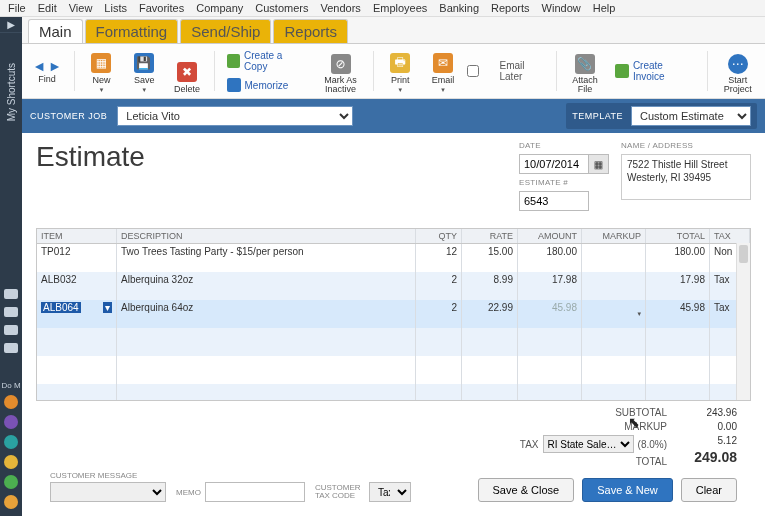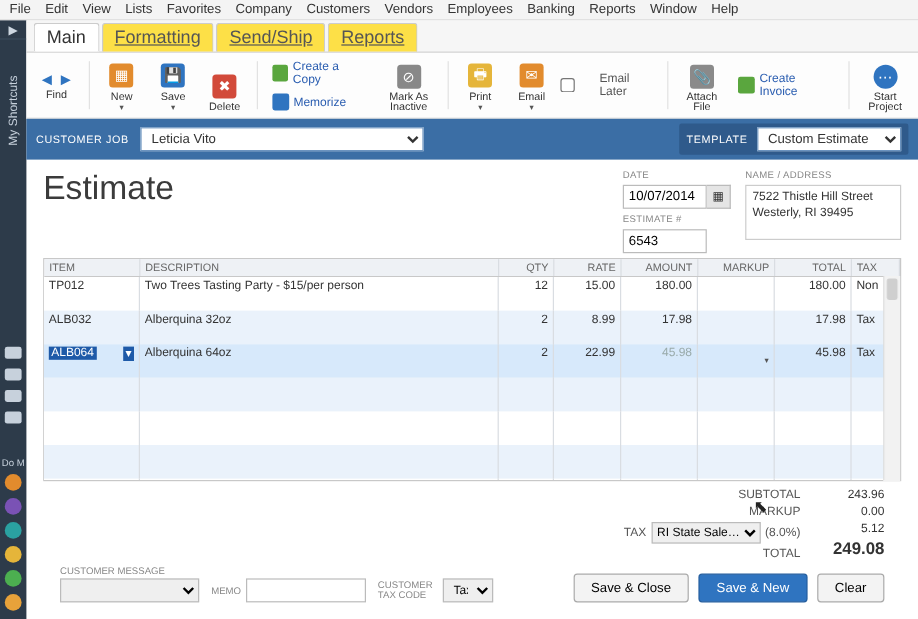--- a/index.html
+++ b/index.html
@@ -19,21 +19,21 @@
 .leftrail .rail-icon { width:14px; height:10px; margin:4px 0; background:#c7d1dc; border-radius:2px; }
 .leftrail .dock { display:flex; flex-direction:column; align-items:center; padding-bottom:4px; }
 .leftrail .dock .dot { width:14px; height:14px; border-radius:50%; margin:3px 0; }
 .leftrail .do-label { font-size:8px; color:#c7d1dc; margin-bottom:2px; }
 
 .main { flex: 1; display: flex; flex-direction: column; min-width: 0; }
 
 
 .subtabs { display:flex; align-items:flex-end; background:#f6f6f6; border-bottom:1px solid #ccc; padding: 2px 6px 0 6px; gap:2px; font-size:15px; }
 .subtabs .tab { padding:3px 10px; border:1px solid #ccc; border-bottom:none; background:#fff; border-radius:3px 3px 0 0; cursor:pointer; }
-.subtabs .tab.inactive { background:#fde047; color:#555;text-decoration:underline; }
+.subtabs .tab.inactive { background:#eab308; color:#555; }
 
 
 .toolbar { display:flex; align-items:center; gap:6px; padding:4px 6px; background:#fdfdfd; border-bottom:1px solid #ddd; }
 .tbtn { display:flex; flex-direction:column; align-items:center; justify-content:flex-end; width:38px; height:46px; font-size:9px; color:#333; cursor:pointer; border-radius:3px; }
 .tbtn .ic { width:20px; height:20px; border-radius:3px; margin-bottom:2px; display:flex; align-items:center; justify-content:center; font-size:12px; color:#fff; }
 .tbtn .dd { font-size:7px; color:#555; margin-top:1px; }
 .tsep { width:1px; height:40px; background:#e2e2e2; margin:0 2px; }
 .tlink { display:flex; align-items:center; gap:4px; font-size:10px; color:#2a5db0; cursor:pointer; padding:2px 4px; }
 .tlink .ic2 { width:14px; height:14px; border-radius:2px; }
 .chk { display:flex; align-items:center; gap:20px; font-size:10px; color:#555;justify-content:space-between; }
@@ -53,21 +53,21 @@
 .title { font-size:28px; color:#3b3b3b; font-weight:400; flex:1; }
 .meta { display:flex; gap:12px; }
 .metacol { display:flex; flex-direction:column; gap:4px; }
 .metalbl { font-size:8px; color:#888; letter-spacing:0.3px; }
 .metainp { display:flex; align-items:center; }
 .metainp input { border:1px solid #bbb; height:20px; font-size:11px; padding:0 4px; width:70px; }
 .metainp .calbtn { width:20px; height:20px; background:#e5e5e5; border:1px solid #bbb; border-left:none; display:flex; align-items:center; justify-content:center; font-size:10px; cursor:pointer; }
 .addrbox { border:1px solid #ccc; width:130px; height:46px; padding:3px 5px; font-size:10px; line-height:1.3; background:#fff; }
 
 
-.gridwrap { position:relative; border:1px solid #c8c8c8; margin-top:4px; flex:1; min-height:0; display:flex; flex-direction:column; }
+.gridwrap { position:relative; border:1px solid #c8c8c8; margin-top:17px; flex:1; min-height:0; display:flex; flex-direction:column; }
 .ghead { display:flex; background:#eef1f5; border-bottom:1px solid #c8c8c8; font-size:9px; color:#666; }
 .ghead > div, .grow > div { padding:2px 4px; border-right:1px solid #d9dde2; overflow:hidden; white-space:nowrap; }
 .col-item{width:80px;} .col-desc{flex:1;} .col-qty{width:46px; text-align:right;} .col-rate{width:56px; text-align:right;} .col-amt{width:64px; text-align:right;} .col-mkup{width:64px; text-align:right;} .col-total{width:64px; text-align:right;} .col-tax{width:40px;}
 .gbody { flex:1; overflow-y:auto; background:#fff; }
 .grow { display:flex; font-size:10px; height:28px; align-items:stretch; }
 .grow.zebra { background:#eaf2fb; }
 .grow.active { background:#d7e9fb; }
 .grow.active .col-item span { background:#1e5aa8; color:#fff; padding:0 2px; }
 .cell-dd { display:flex; justify-content:flex-end; align-items:center; }
 .cell-dd .car { font-size:7px; color:#555; cursor:pointer; }

